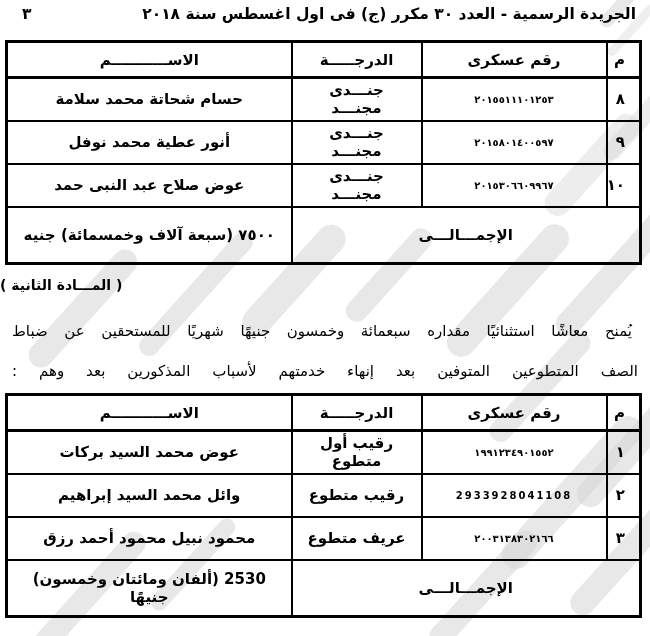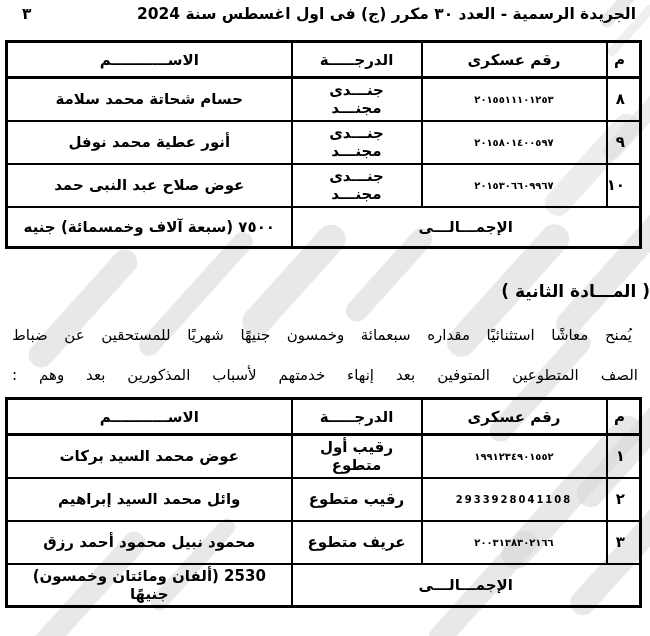--- a/index.html
+++ b/index.html
@@ -45,25 +45,25 @@
   table{
     width:634px;margin:0 8px;border-collapse:collapse;table-layout:fixed;
     border:3px solid var(--border);
     font-weight:bold;font-size:15px;text-align:center;
     background:transparent;
   }
   th,td{border:2px solid var(--border);vertical-align:middle;padding:2px 14px;background:transparent;}
   thead th{height:36px;border-bottom:3px solid var(--border);}
   tbody td{height:43px;}
   td.num{letter-spacing:2px;font-size:10px;}
-  tr.total-row td{height:41px;}
+  tr.total-row td{height:57px;}
   
   .article-heading{
-    margin-top:32px;height:26px;
-    text-align:right;font-weight:bold;font-size:17px;
+    margin-top:12px;height:26px;
+    text-align:left;font-weight:bold;font-size:14px;
   }
   .article-paragraph{
     margin:8px 12px 0 12px;font-weight:normal;font-size:15px;
   }
   .para-line{
     height:40px;line-height:40px;white-space:nowrap;overflow:hidden;
     text-align:justify;text-align-last:justify;
   }
   .para-line.first{padding-right:6px;}
   .tbl2{margin-top:2px;}
@@ -87,21 +87,21 @@
   <div class="wm-stroke wm13"></div>
   <div class="wm-stroke wm14"></div>
   <div class="wm-stroke wm15"></div>
   <div class="wm-stroke wm16"></div>
   <div class="wm-stroke wm17"></div>
 </div>
 
 <div class="page">
 
   <div class="top-header">
-    <span>الجريدة الرسمية - العدد ٣٠ مكرر (ج) فى اول اغسطس سنة 2024</span>
+    <span>الجريدة الرسمية - العدد ٣٠ مكرر (ج) فى اول اغسطس سنة ٢٠١٨</span>
     <span>٣</span>
   </div>
 
   <table class="tbl1">
     <colgroup>
       <col style="width:34px">
         <col style="width:185px">
         <col style="width:130px">
         <col style="width:285px">
     </colgroup>

